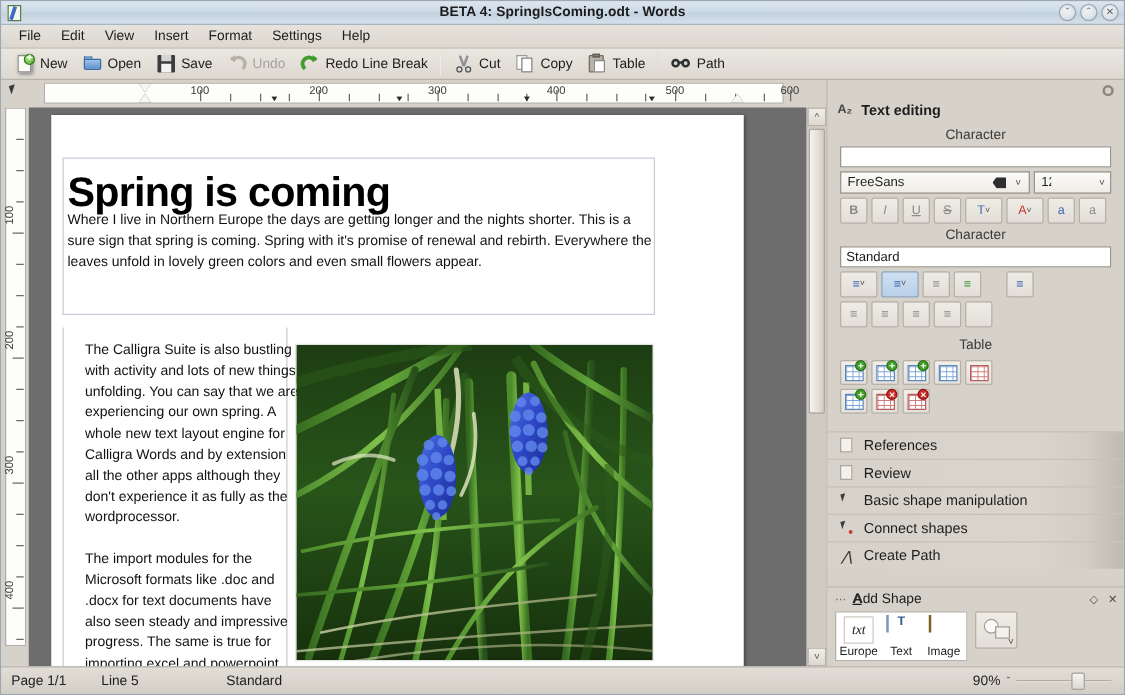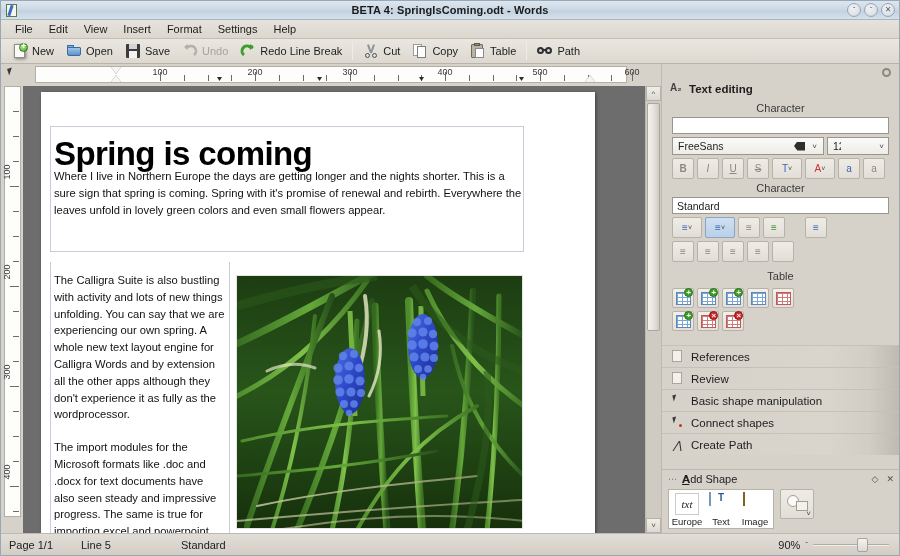--- a/index.html
+++ b/index.html
@@ -270,21 +270,21 @@
     font-family: "Liberation Sans", sans-serif;
     letter-spacing: -0.6px;
   }
   .doc-intro {
     position: absolute; left: 13px; top: 76px;
     width: 470px;
     font-size: 11.2px; line-height: 16.8px;
     color: #111;
   }
   .doc-col {
-    position: absolute; left: 13px; top: 180px;
+    position: absolute; left: 27px; top: 180px;
     width: 172px;
     font-size: 11.2px; line-height: 16.8px;
     color: #111;
   }
   .doc-col p { margin: 0 0 16px 0; }
   .photo {
     position: absolute;
     left: 195px; top: 183px;
     width: 287px; height: 254px;
     overflow: hidden;

